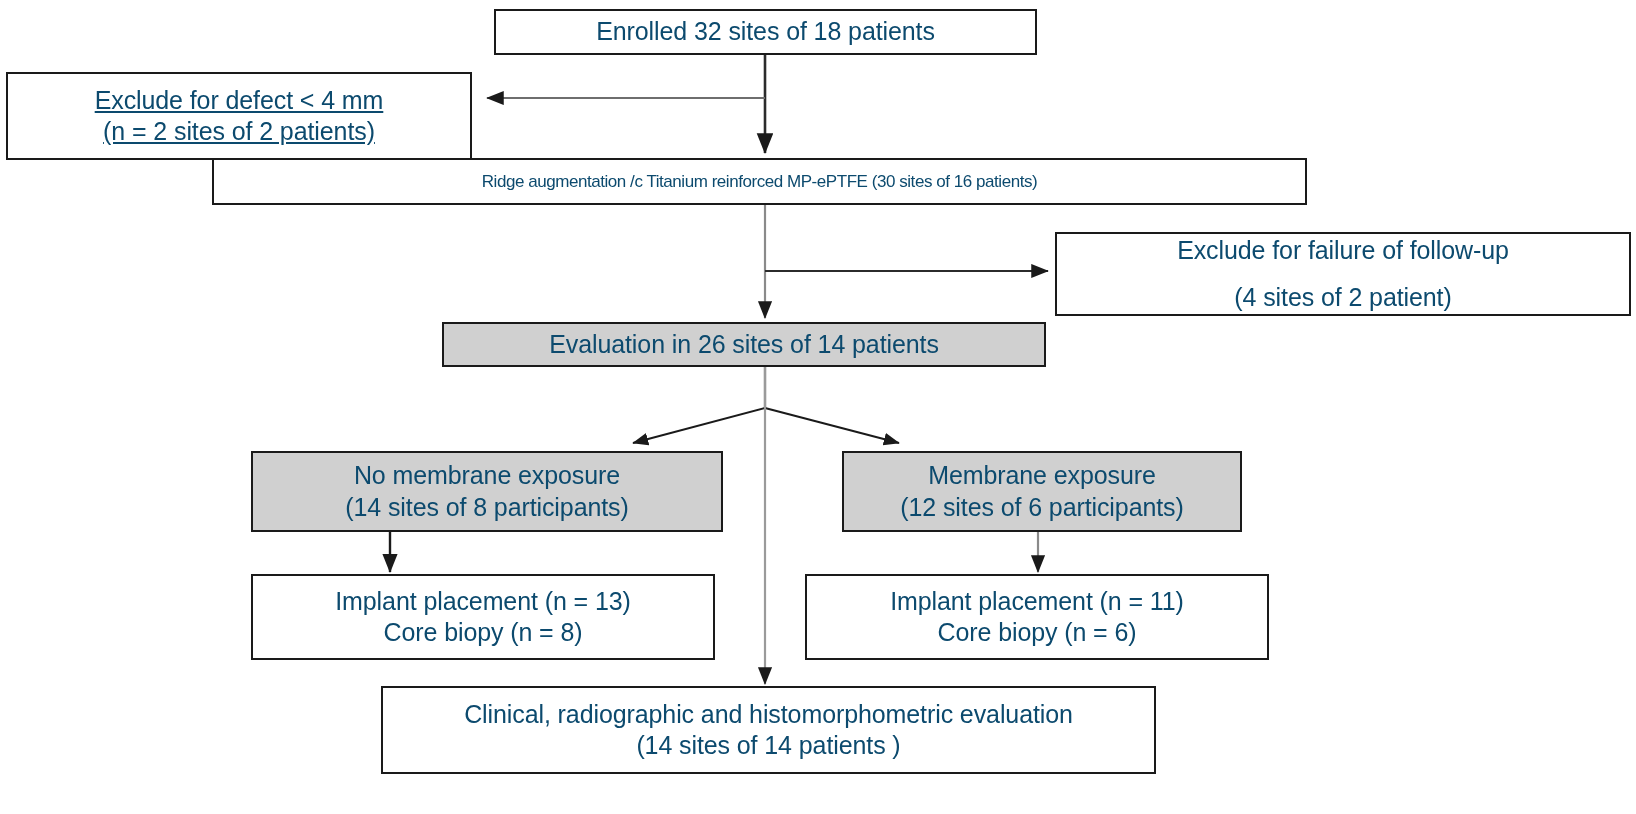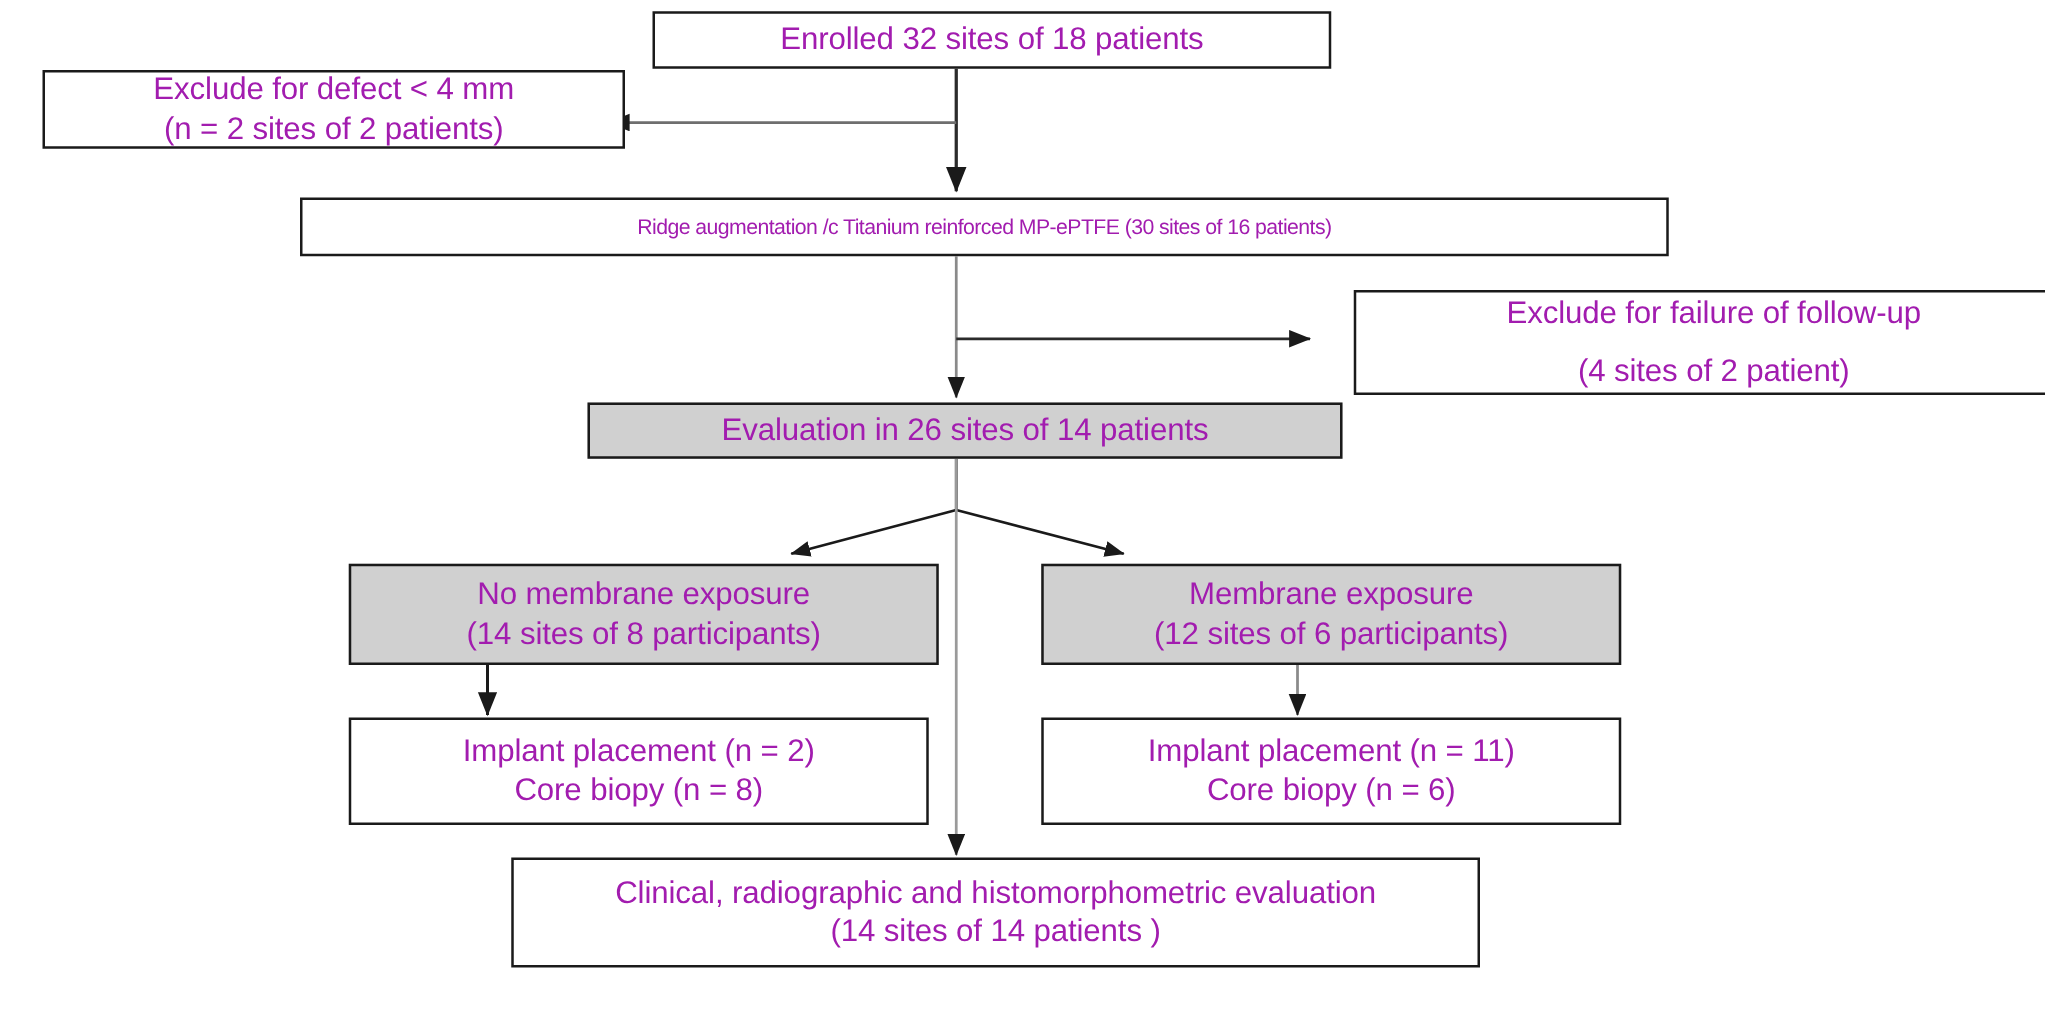--- a/index.html
+++ b/index.html
@@ -27,26 +27,25 @@
   .node {
     position: absolute;
     box-sizing: border-box;
     border: 2px solid #1a1a1a;
     background: #ffffff;
     display: flex;
     flex-direction: column;
     align-items: center;
     justify-content: center;
     text-align: center;
-    color: #a21caf;
+    color: #0c4a6e;
     line-height: 1.26;
     font-size: 25px;
     letter-spacing: -0.1px;
     z-index: 2;
-    margin-left: 28px;
   }
   .node.shaded {
     background: #d0d0d0;
   }
   .node .line {
     display: block;
     white-space: nowrap;
   }
   .node.squeeze {
     font-size: 17px;
@@ -86,21 +85,21 @@
 
     <line x1="390" y1="532" x2="390" y2="572" stroke="#1a1a1a" stroke-width="2.4" marker-end="url(#arrow-dark)"></line>
 
     <line x1="1038" y1="532" x2="1038" y2="572" stroke="#8a8a8a" stroke-width="2.2" marker-end="url(#arrow-dark)"></line>
   </svg>
 
   <div class="node" style="left:494px; top:9px; width:543px; height:46px;">
     <span class="line">Enrolled 32 sites of 18 patients</span>
   </div>
 
-  <div class="node" style="left:6px; top:56px; width:466px; height:63px;">
+  <div class="node" style="left:6px; top:72px; width:466px; height:88px;text-decoration:underline;">
     <span class="line">Exclude for defect &lt; 4 mm</span>
     <span class="line">(n = 2 sites of 2 patients)</span>
   </div>
 
   <div class="node squeeze" style="left:212px; top:158px; width:1095px; height:47px;">
     <span class="line">Ridge augmentation /c Titanium reinforced MP-ePTFE (30 sites of 16 patients)</span>
   </div>
 
   <div class="node" style="left:1055px; top:232px; width:576px; height:84px;gap:16px;">
     <span class="line">Exclude for failure of follow-up</span>
@@ -109,27 +108,27 @@
 
   <div class="node shaded" style="left:442px; top:322px; width:604px; height:45px;">
     <span class="line">Evaluation in 26 sites of 14 patients</span>
   </div>
 
   <div class="node shaded" style="left:251px; top:451px; width:472px; height:81px;">
     <span class="line">No membrane exposure</span>
     <span class="line">(14 sites of 8 participants)</span>
   </div>
 
-  <div class="node shaded" style="left:805px; top:451px; width:464px; height:81px;justify-content:center;">
+  <div class="node shaded" style="left:842px; top:451px; width:400px; height:81px;justify-content:center;">
     <span class="line">Membrane exposure</span>
     <span class="line">(12 sites of 6 participants)</span>
   </div>
 
   <div class="node" style="left:251px; top:574px; width:464px; height:86px;">
-    <span class="line">Implant placement (n = 2)</span>
+    <span class="line">Implant placement (n = 13)</span>
     <span class="line">Core biopy (n = 8)</span>
   </div>
 
   <div class="node" style="left:805px; top:574px; width:464px; height:86px;text-align:center;">
     <span class="line">Implant placement (n = 11)</span>
     <span class="line">Core biopy (n = 6)</span>
   </div>
 
   <div class="node" style="left:381px; top:686px; width:775px; height:88px;">
     <span class="line">Clinical, radiographic and histomorphometric evaluation</span>

